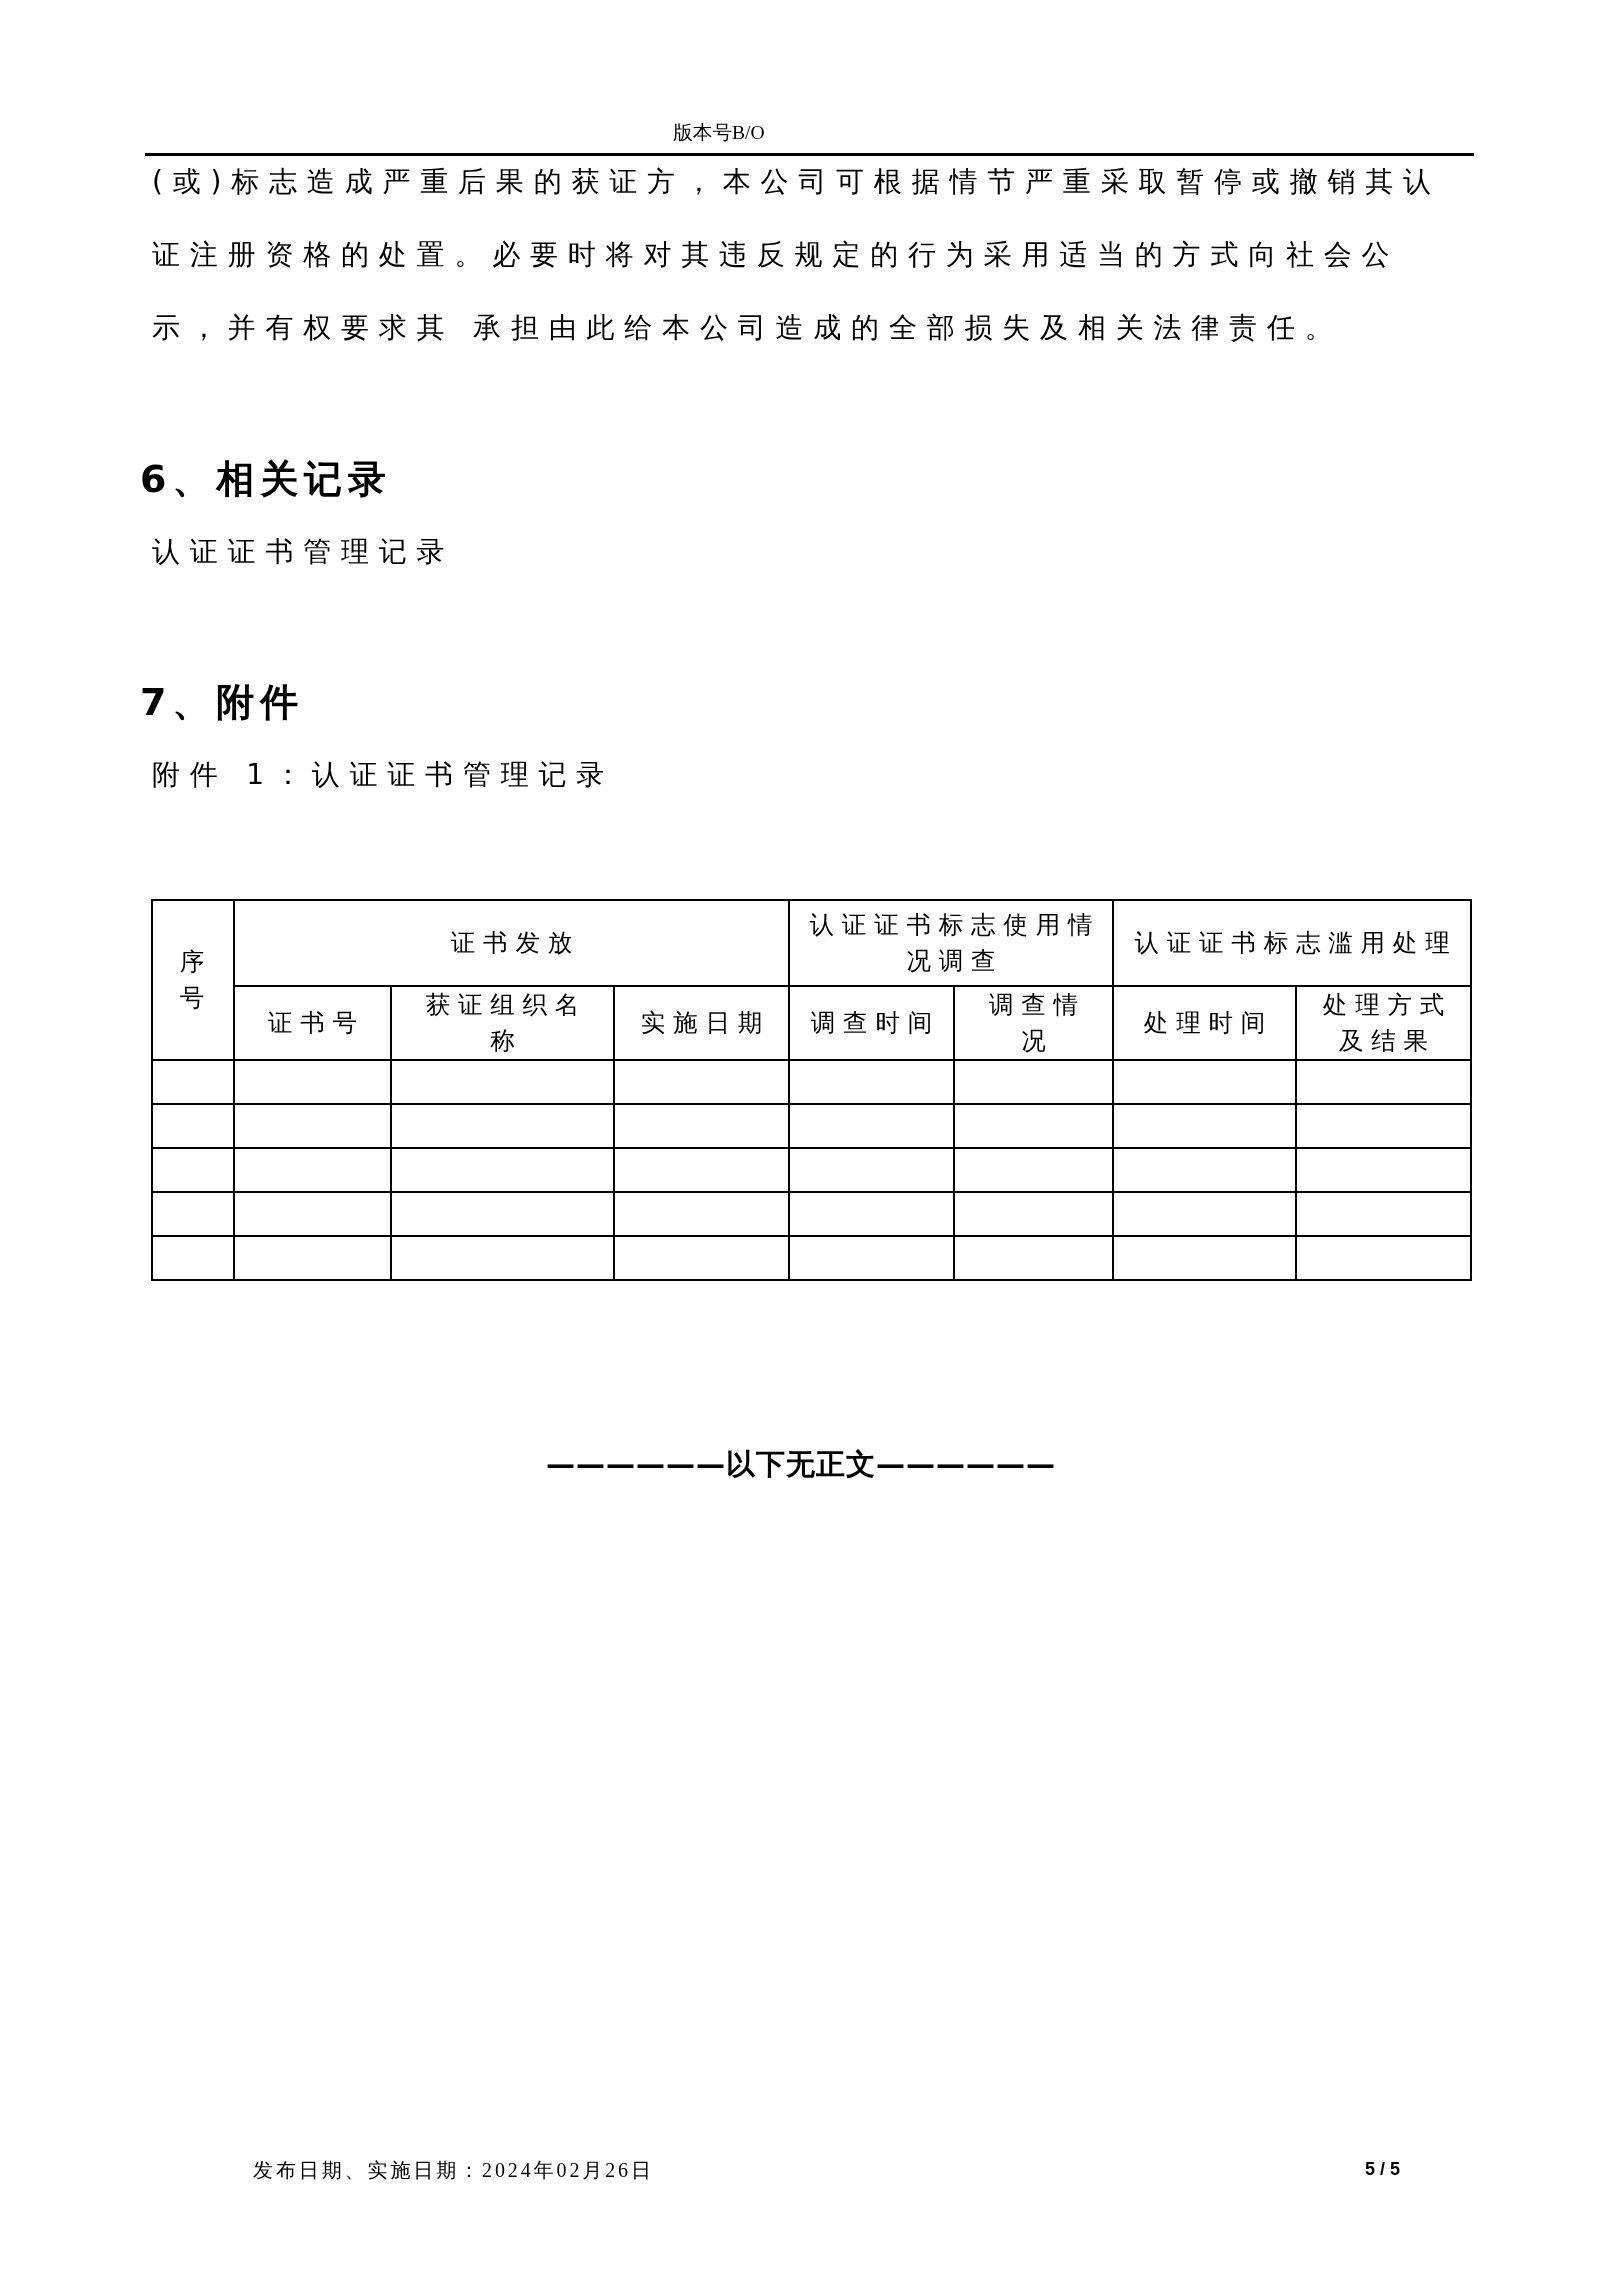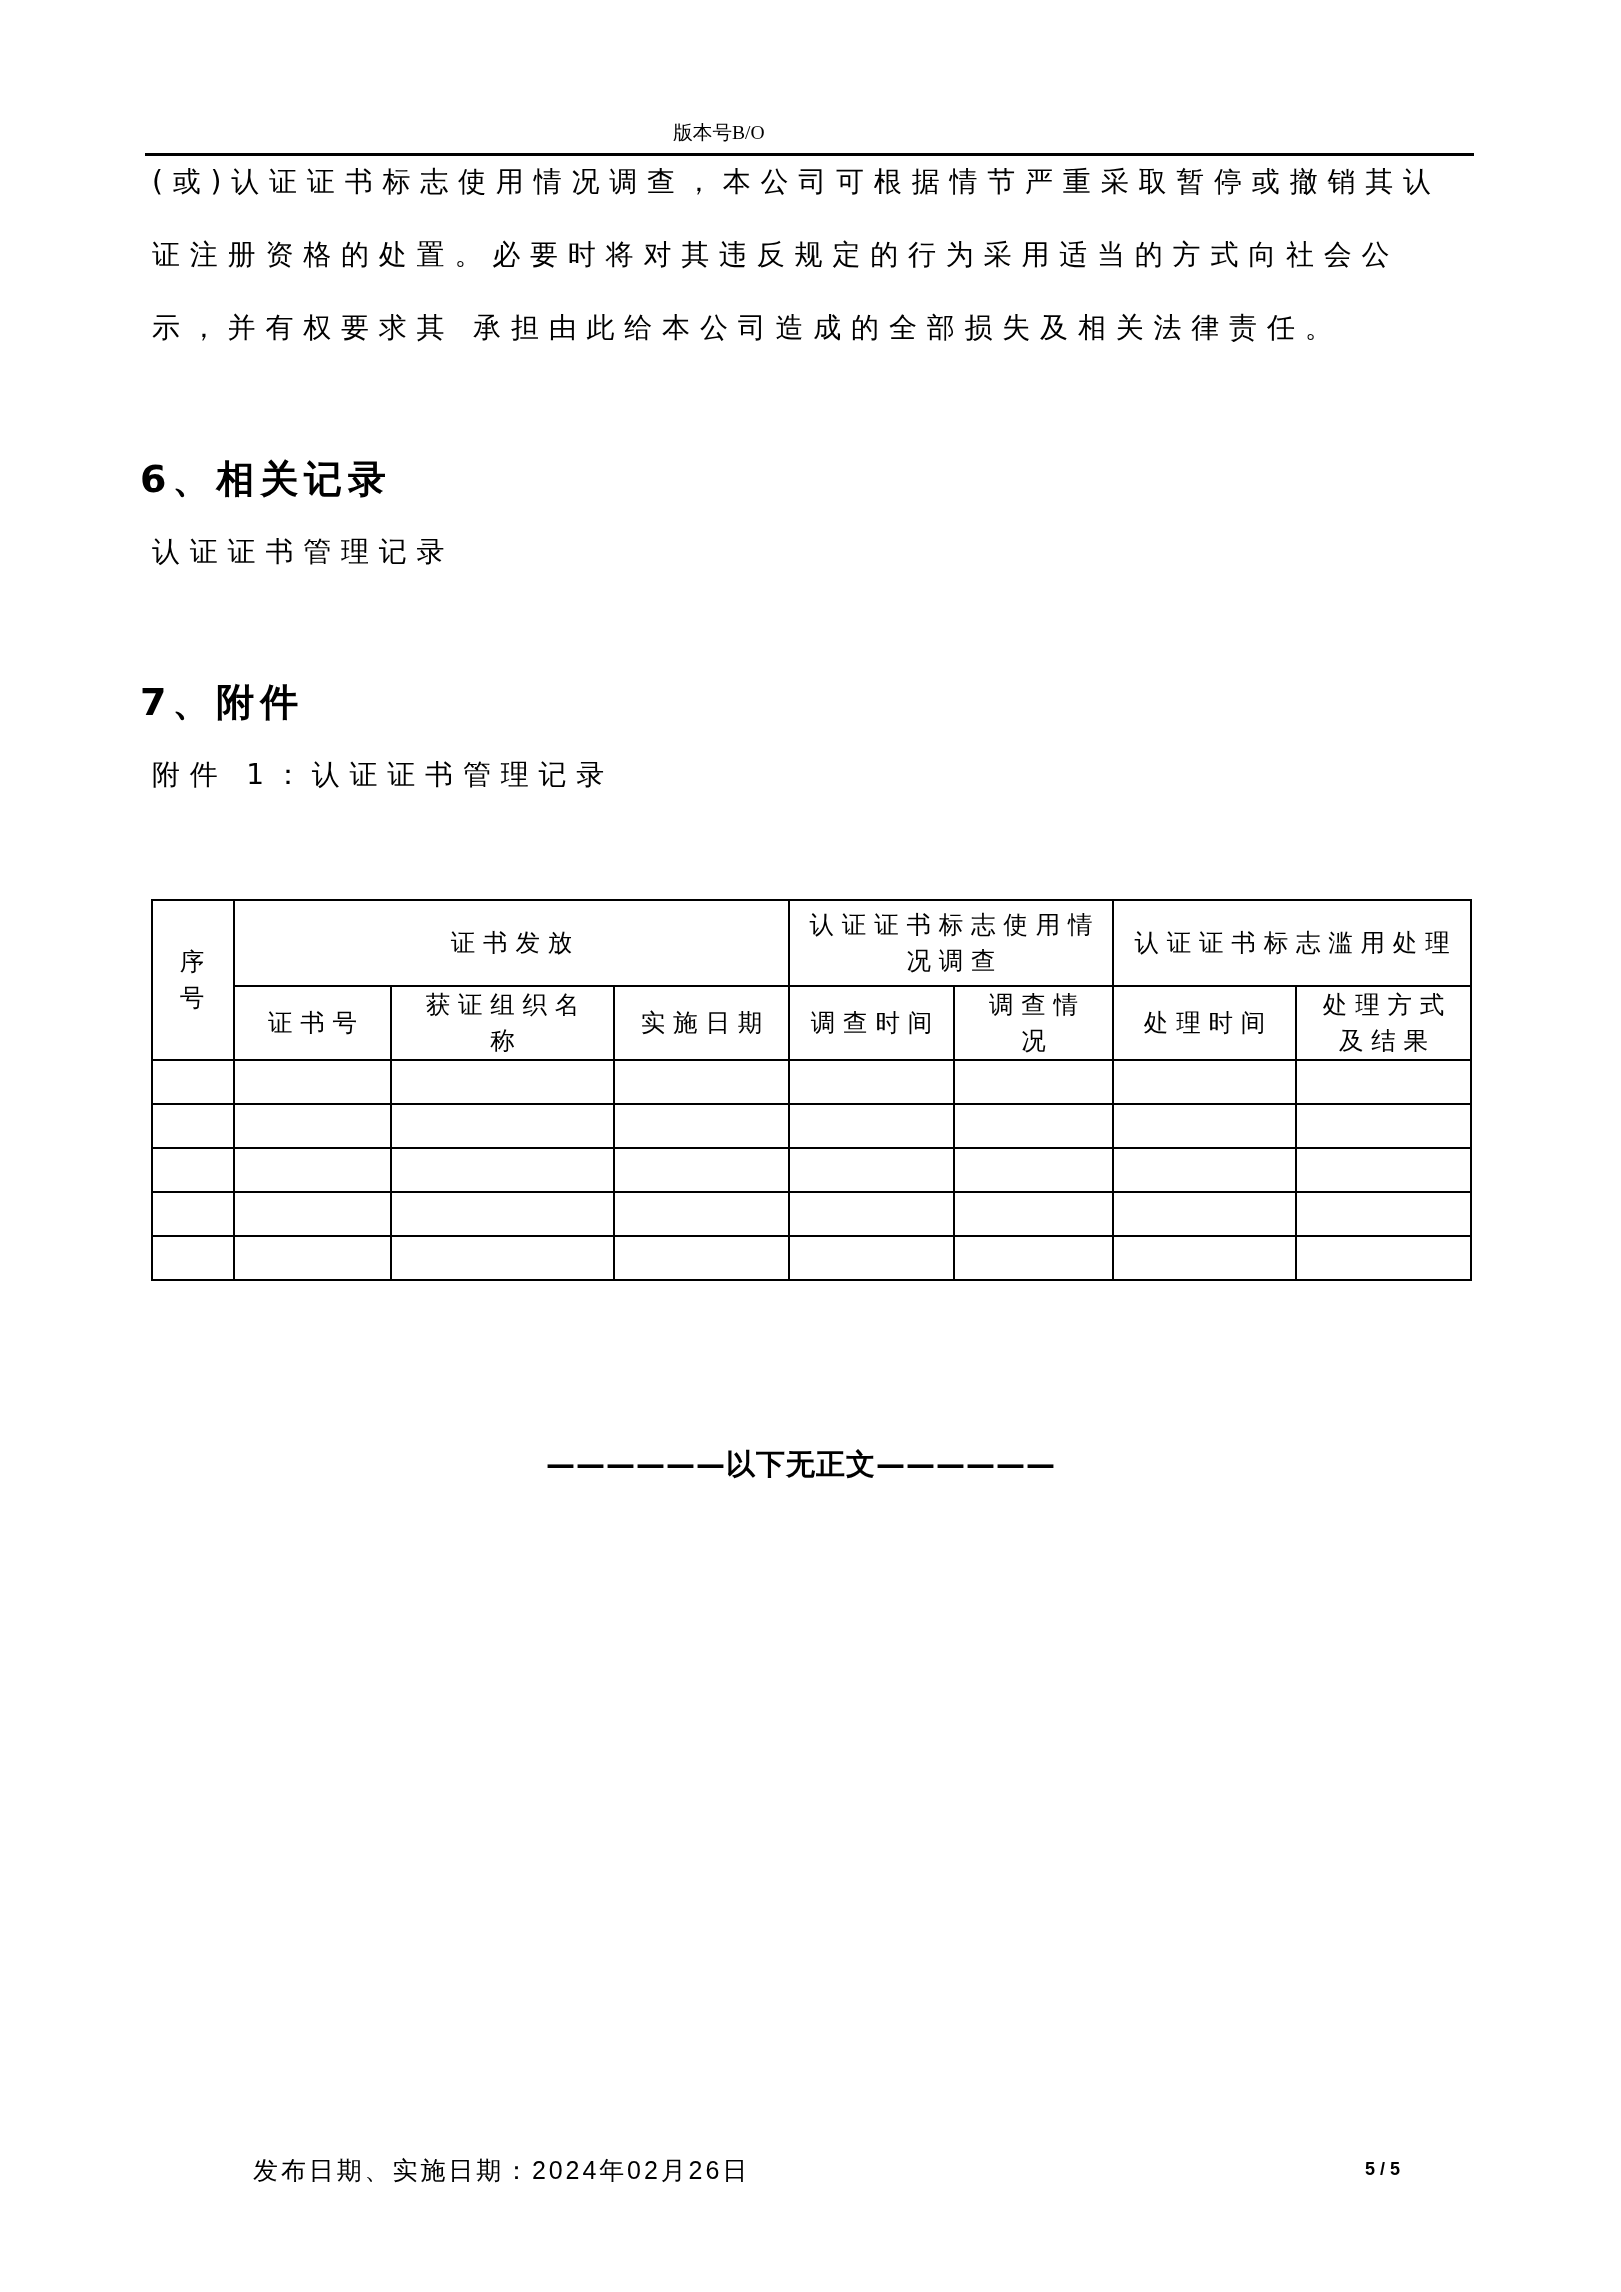--- a/index.html
+++ b/index.html
@@ -107,25 +107,25 @@
       font-size: 29px;
       font-weight: bold;
       line-height: 39px;
       font-family: "DejaVu Sans", "Liberation Sans", sans-serif;
       letter-spacing: 1px;
     }
     .footer-date {
       position: absolute;
       left: 253px;
       top: 2157px;
-      font-size: 25px;
+      font-size: 20px;
       line-height: 27.4px;
       letter-spacing: 2.9px;
       white-space: nowrap;
-      font-family: Liberation Sans, sans-serif;
+      font-family: Liberation Serif, serif;
     }
     .footer-page {
       position: absolute;
       left: 1365px;
       top: 2156px;
       font-size: 18px;
       font-weight: bold;
       line-height: 27.4px;
       white-space: nowrap;
       font-family: "Liberation Sans", "DejaVu Sans", sans-serif;
@@ -133,21 +133,21 @@
   </style>
 </head>
 <body>
 
 <div>
 
   <div class="page-header-text">版本号B/O</div>
   <div class="page-header-rule"></div>
 
   <div class="body-para" style="top:164px;">
-    <div class="body-line" style="top:0px;">(或)认证证书标志使用情况调查，本公司可根据情节严重采取暂停或撤销其认</div>
+    <div class="body-line" style="top:0px;">(或)标志造成严重后果的获证方，本公司可根据情节严重采取暂停或撤销其认</div>
     <div class="body-line" style="top:73px;">证注册资格的处置。必要时将对其违反规定的行为采用适当的方式向社会公</div>
     <div class="body-line" style="top:146px;">示，并有权要求其 承担由此给本公司造成的全部损失及相关法律责任。</div>
   </div>
 
   <div class="section-heading" style="top:460px;">6、相关记录</div>
   <div class="plain-line" style="top:532px;">认证证书管理记录</div>
 
   <div class="section-heading" style="top:683px;">7、附件</div>
   <div class="plain-line" style="top:755px;">附件 1：认证证书管理记录</div>
 

